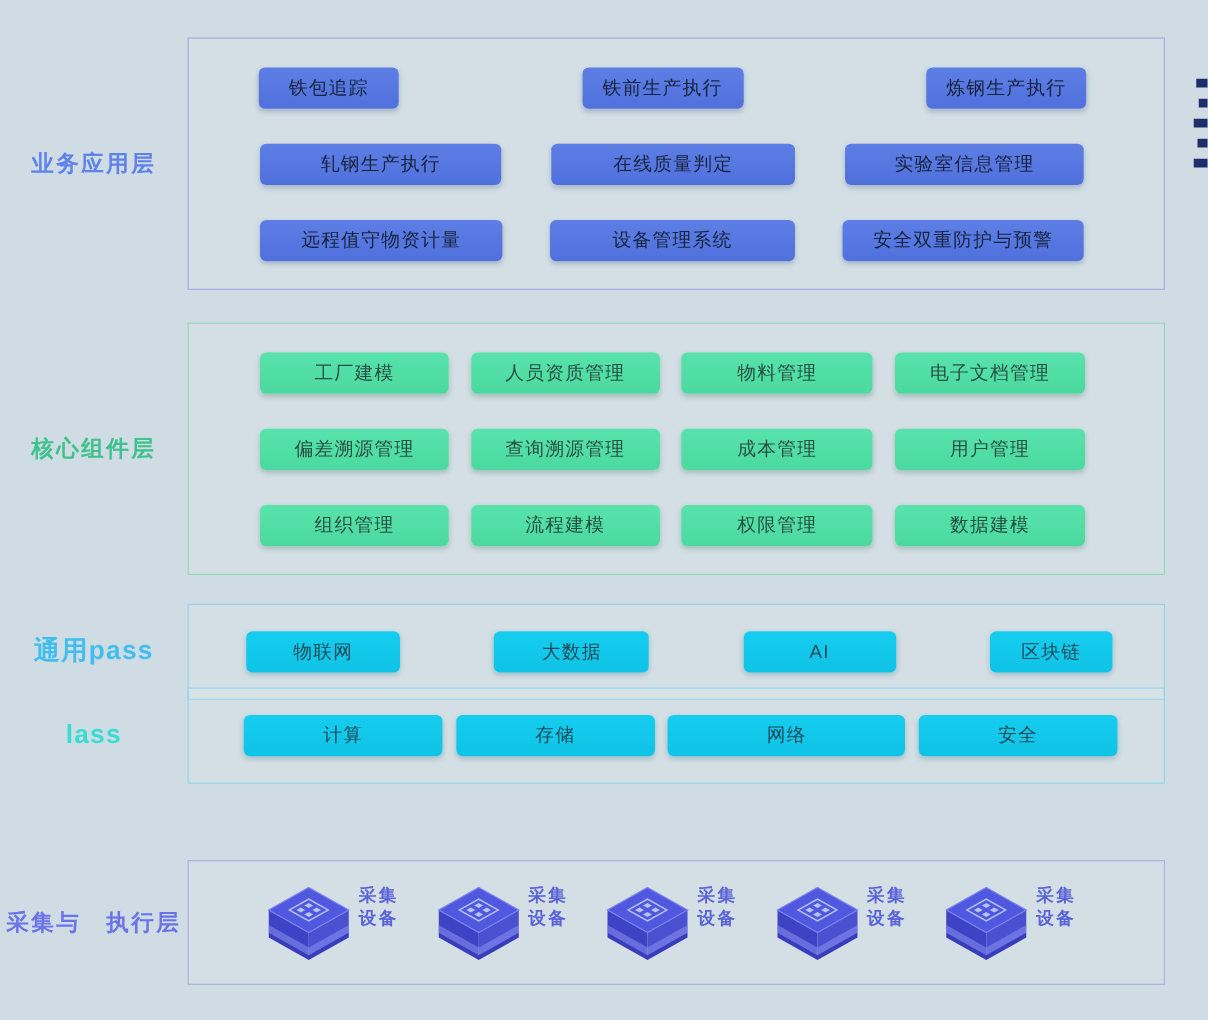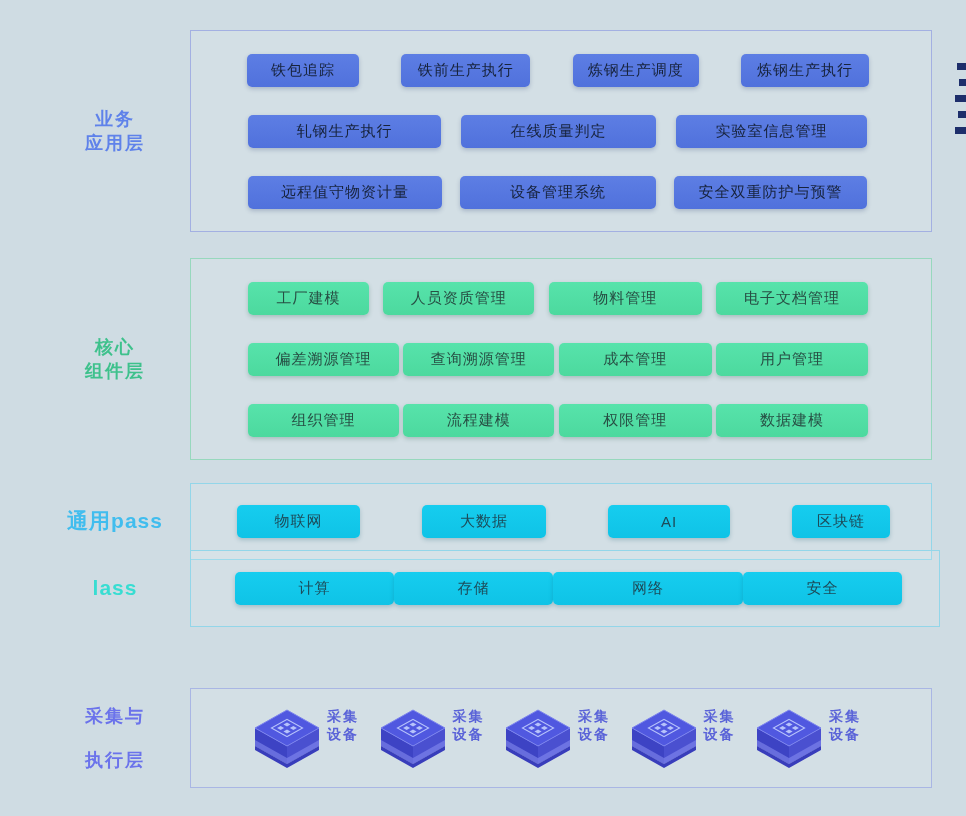--- a/index.html
+++ b/index.html
@@ -5,25 +5,24 @@
   html,body{margin:0;padding:0;}
   body{
     width:966px;height:816px;overflow:hidden;
     background:#cfdce3;
     font-family:"Liberation Sans","DejaVu Sans",sans-serif;
     position:relative;
   }
   .stage{position:absolute;inset:0;}
   .layer-row{position:absolute;left:0;display:flex;width:966px;}
   .side-label{
-    width:150px;flex:0 0 150px;display:flex;flex-direction:column;
+    width:150px;flex:0 0 150px;display:flex;flex-direction:row;
     align-items:center;justify-content:center;
     font-size:18px;font-weight:600;letter-spacing:2px;line-height:1.35;
     text-align:center;
-    padding-left:40px;
   }
   .panel{
     flex:1;margin-right:34px;
     background:rgba(255,255,255,0.10);
     border:1px solid;
     box-sizing:border-box;
     display:flex;flex-direction:column;
   }
   
   .c-blue   {color:#5f82ea;}
@@ -80,21 +79,20 @@
 
   <div class="layer-row" style="top:30px;height:202px;">
     <div class="side-label c-blue">
       <span>业务</span>
       <span>应用层</span>
     </div>
     <div class="panel b-blue p-tall">
       <div class="btn-row pad1a">
         <div class="btn blue" style="width:112px">铁包追踪</div>
         <div class="btn blue" style="width:129px">铁前生产执行</div>
-        <div class="btn blue" style="width:126px">炼钢生产调度</div>
         <div class="btn blue" style="width:128px">炼钢生产执行</div>
       </div>
       <div class="btn-row pad1b">
         <div class="btn blue" style="width:193px">轧钢生产执行</div>
         <div class="btn blue" style="width:195px">在线质量判定</div>
         <div class="btn blue" style="width:191px">实验室信息管理</div>
       </div>
       <div class="btn-row pad1b">
         <div class="btn blue" style="width:194px">远程值守物资计量</div>
         <div class="btn blue" style="width:196px">设备管理系统</div>
@@ -103,21 +101,21 @@
     </div>
   </div>
 
   <div class="layer-row" style="top:258px;height:202px;">
     <div class="side-label c-green">
       <span>核心</span>
       <span>组件层</span>
     </div>
     <div class="panel b-green p-tall">
       <div class="btn-row pad2">
-        <div class="btn green" style="width:121px">工厂建模</div>
+        <div class="btn green" style="width:151px">工厂建模</div>
         <div class="btn green" style="width:151px">人员资质管理</div>
         <div class="btn green" style="width:153px">物料管理</div>
         <div class="btn green" style="width:152px">电子文档管理</div>
       </div>
       <div class="btn-row pad2">
         <div class="btn green" style="width:151px">偏差溯源管理</div>
         <div class="btn green" style="width:151px">查询溯源管理</div>
         <div class="btn green" style="width:153px">成本管理</div>
         <div class="btn green" style="width:152px">用户管理</div>
       </div>

